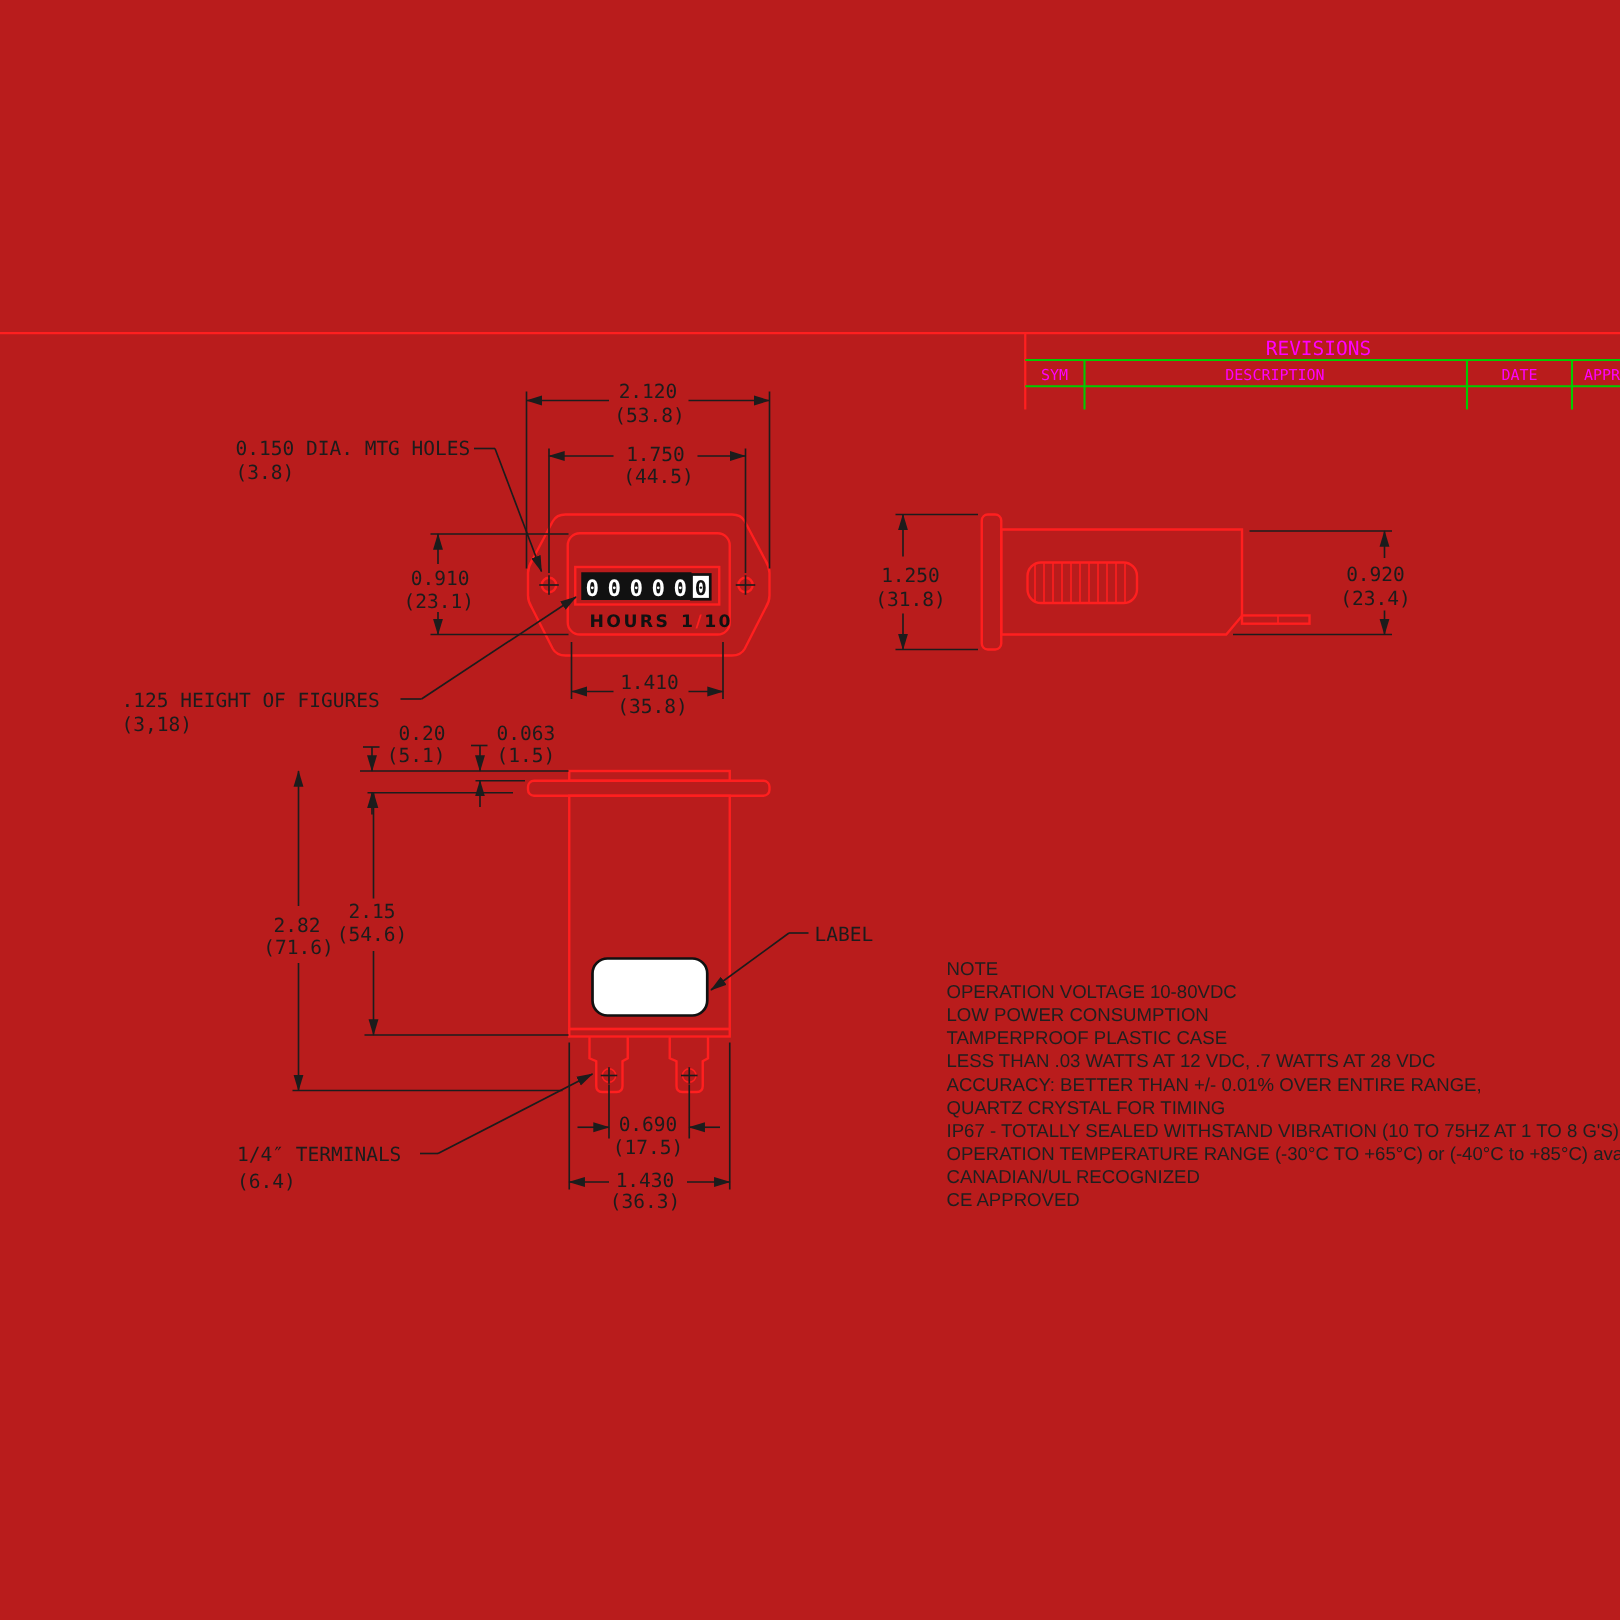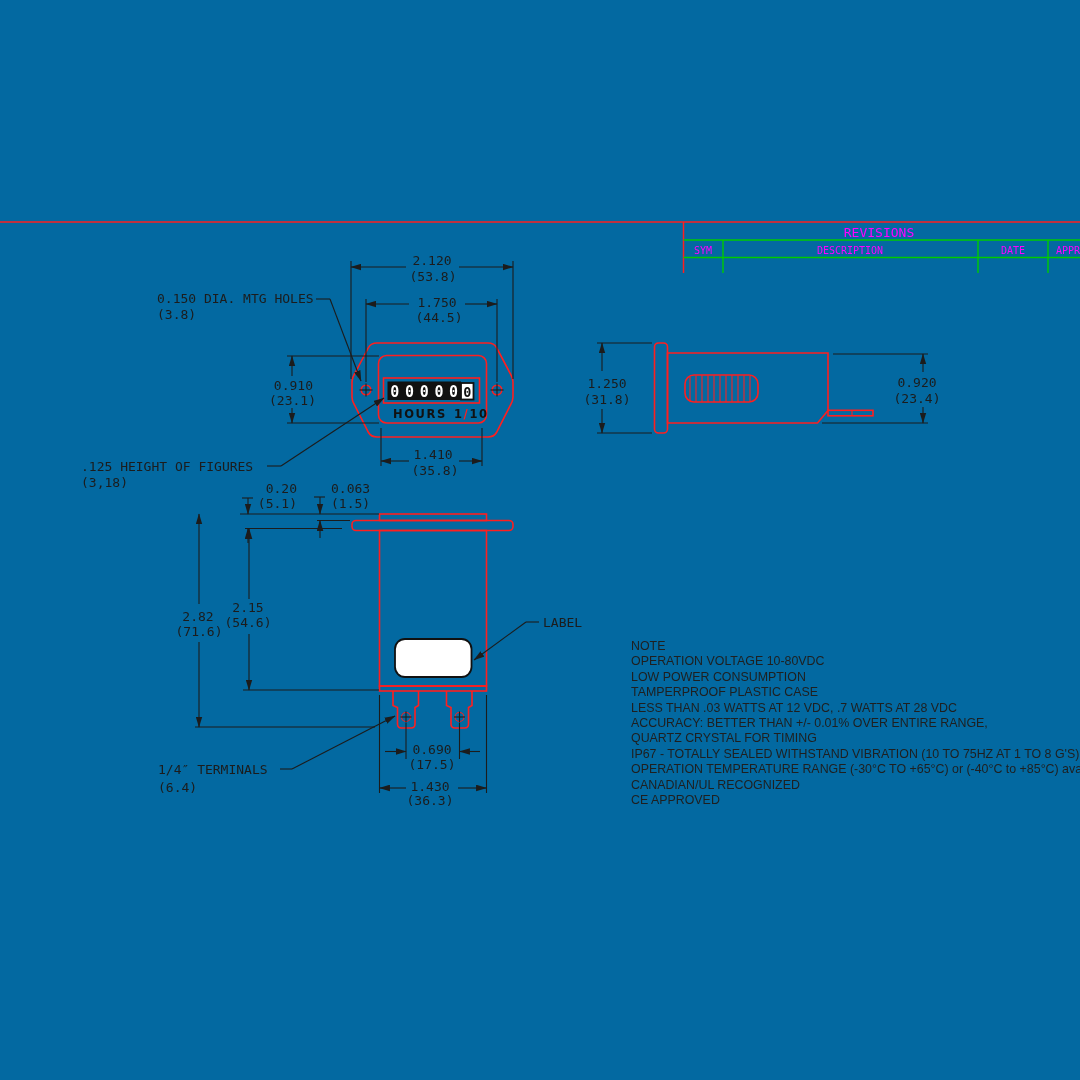--- a/index.html
+++ b/index.html
@@ -1,16 +1,16 @@
 <!DOCTYPE html>
 <html><head>
 <meta charset="utf-8">
 <style>
   html,body{margin:0;padding:0;background:#fff;}
-  .page{position:relative;width:1080px;height:1080px;background:#0369a1;overflow:hidden;}
+  .page{position:relative;width:1080px;height:1080px;background:#b91c1c;overflow:hidden;}
   svg{position:absolute;left:0;top:0;}
   .cad{font-family:"DejaVu Sans Mono",monospace;font-size:13px;fill:#1c1c1c;}
   .cad-mid{text-anchor:middle;}
   .cad-end{text-anchor:end;}
   .rev-title{font-family:"DejaVu Sans Mono",monospace;font-size:13px;fill:#ff00ff;text-anchor:middle;}
   .rev-head{font-family:"DejaVu Sans Mono",monospace;font-size:10px;fill:#ff00ff;text-anchor:middle;}
   .rev-head-start{text-anchor:start;}
   .note-line{font-family:"Liberation Sans",sans-serif;font-size:12.4px;fill:#1f1f1f;}
   .disp-digit{font-family:"DejaVu Sans Mono",monospace;font-size:15px;font-weight:bold;fill:#ffffff;text-anchor:middle;}
   .disp-tenth{font-family:"DejaVu Sans Mono",monospace;font-size:13.5px;font-weight:bold;fill:#111111;text-anchor:middle;}

